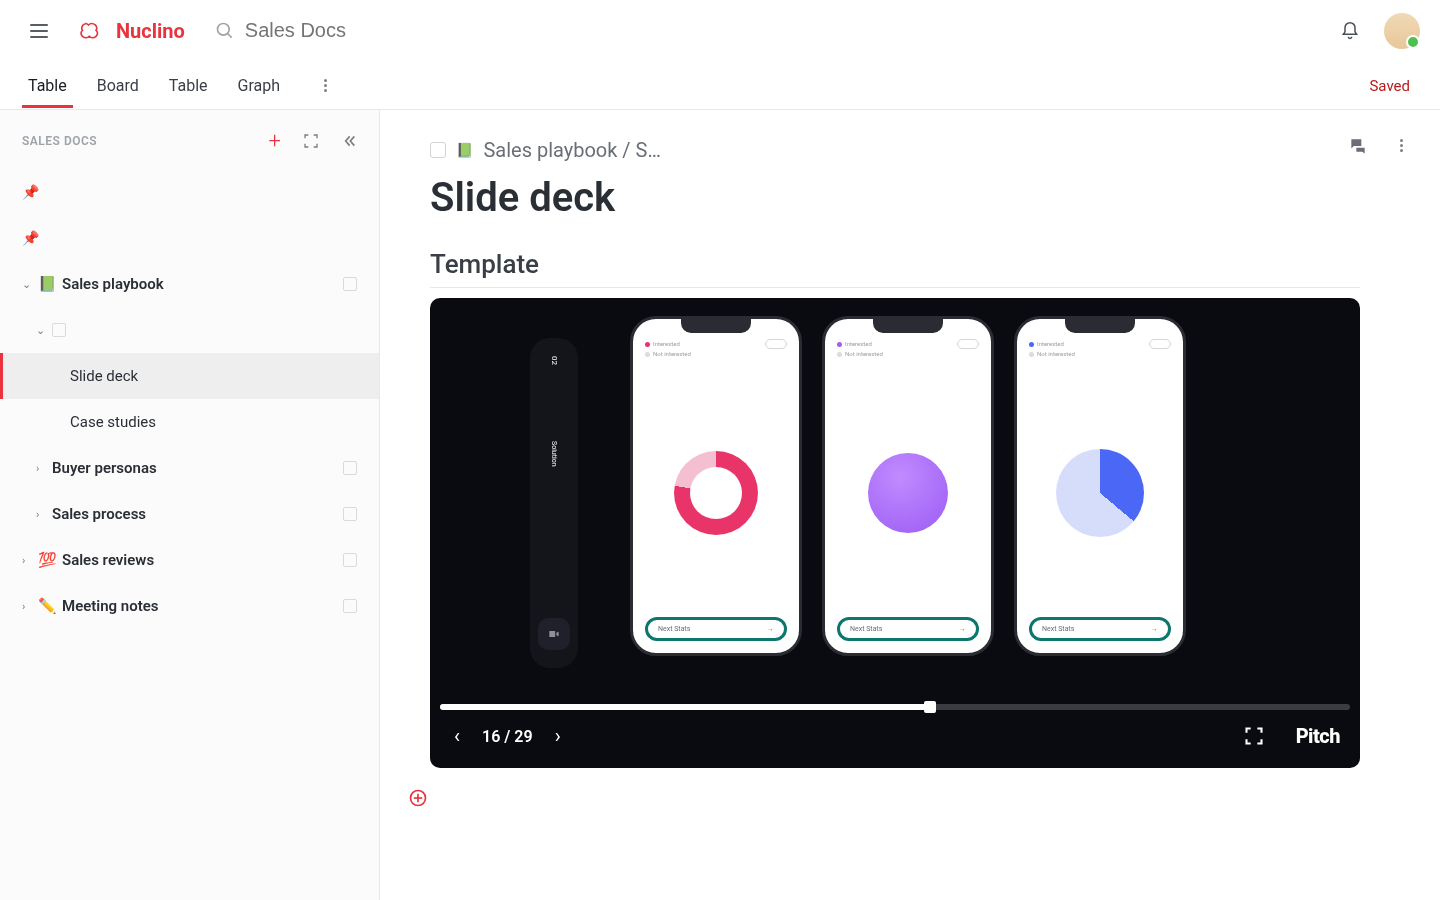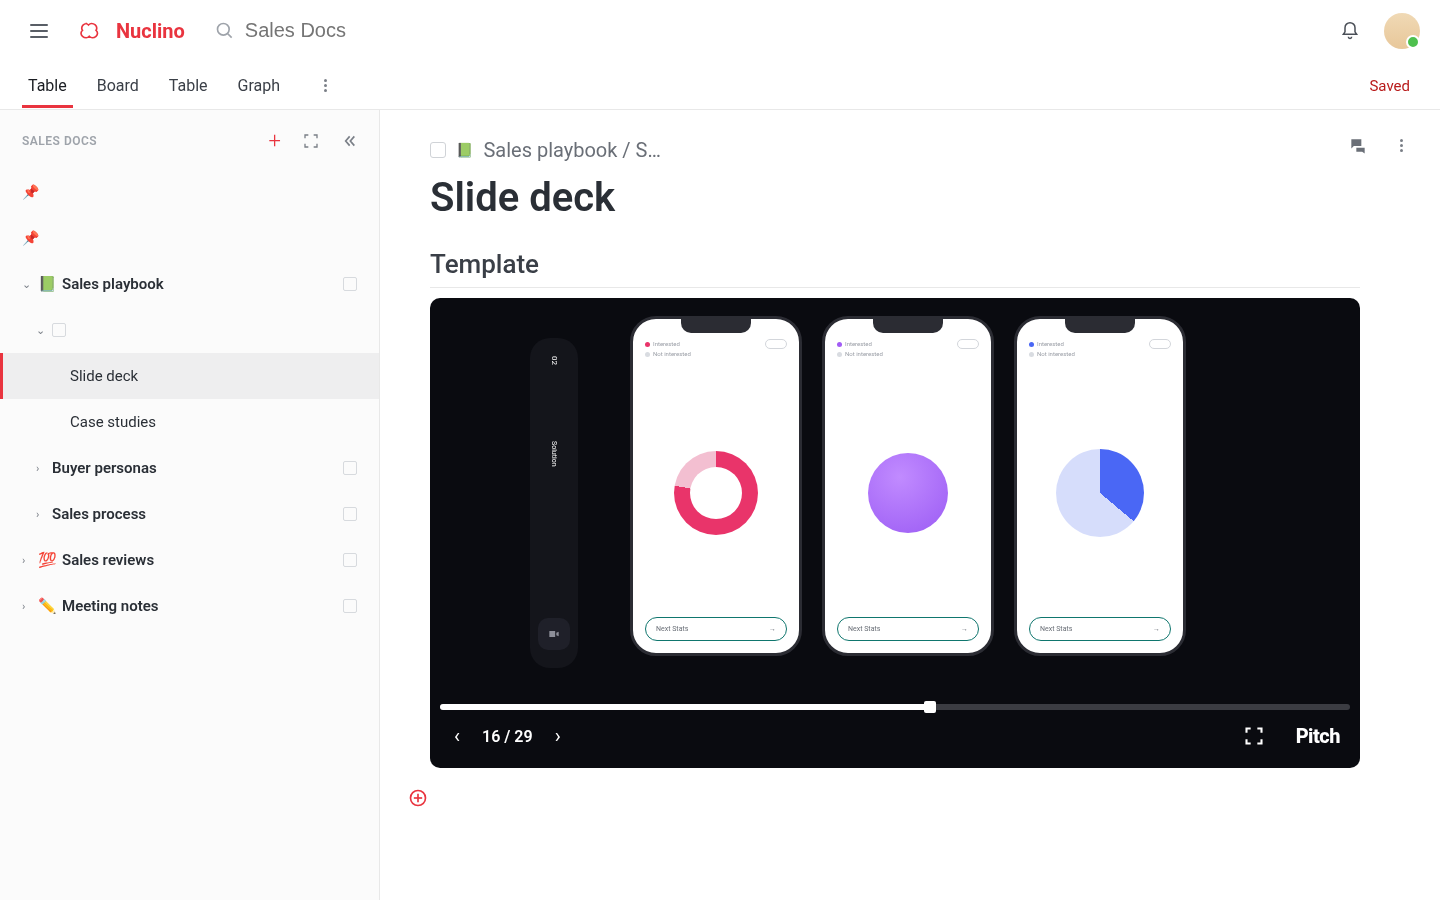--- a/index.html
+++ b/index.html
@@ -74,21 +74,21 @@
 .phone-top { display:flex; justify-content:space-between; align-items:flex-start; min-height:30px;}
 .legend { font-size:6px; color:#9a9ea6; line-height:1.6;}
 .legend .dot { display:inline-block; width:5px; height:5px; border-radius:50%; margin-right:3px; vertical-align:middle;}
 .pill { width:22px; height:10px; border:1px solid #d3d6db; border-radius:6px;}
 .phone-center { flex:1; display:flex; align-items:center; justify-content:center;}
 .donut { width:84px; height:84px; border-radius:50%;}
 .donut.pink { background:conic-gradient(#e9346a 0 280deg, #f3bfd1 280deg 360deg); position:relative;}
 .donut.pink::after{content:""; position:absolute; inset:16px; background:#fff; border-radius:50%;}
 .circle-purple { width:80px; height:80px; border-radius:50%; background:radial-gradient(circle at 40% 30%, #c18bff, #9b5bf4);}
 .pie-blue { width:88px; height:88px; border-radius:50%; background:conic-gradient(#4a67f5 0 130deg, #d6ddfb 130deg 360deg);}
-.phone-bottom { height:24px; border:1px solid #0f766e; border-radius:14px; display:flex; align-items:center; justify-content:space-between; padding:0 10px; font-size:7px; color:#6a6f77;}
+.phone-bottom { height:24px; border:3px solid #0f766e; border-radius:14px; display:flex; align-items:center; justify-content:space-between; padding:0 10px; font-size:7px; color:#6a6f77;}
 
 .slide-controls { position:absolute; left:20px; right:20px; bottom:16px; display:flex; align-items:center; gap:18px; color:#fff;}
 .progress-bar { position:absolute; left:10px; right:10px; bottom:58px; height:6px; background:#3b3c42; border-radius:3px;}
 .progress-bar .fill { width:54%; height:100%; background:#fff; border-radius:3px; position:relative;}
 .progress-bar .fill::after{content:""; position:absolute; right:-5px; top:-3px; width:12px; height:12px; background:#fff; border-radius:2px;}
 .ctrl-arrow { font-size:20px; cursor:pointer; padding:4px;}
 .slide-counter { font-size:16px; font-weight:600;}
 .fullscreen-icon { margin-left:auto; cursor:pointer;}
 .pitch-logo { font-weight:800; font-size:20px; letter-spacing:-0.5px; margin-left:14px;}
 

